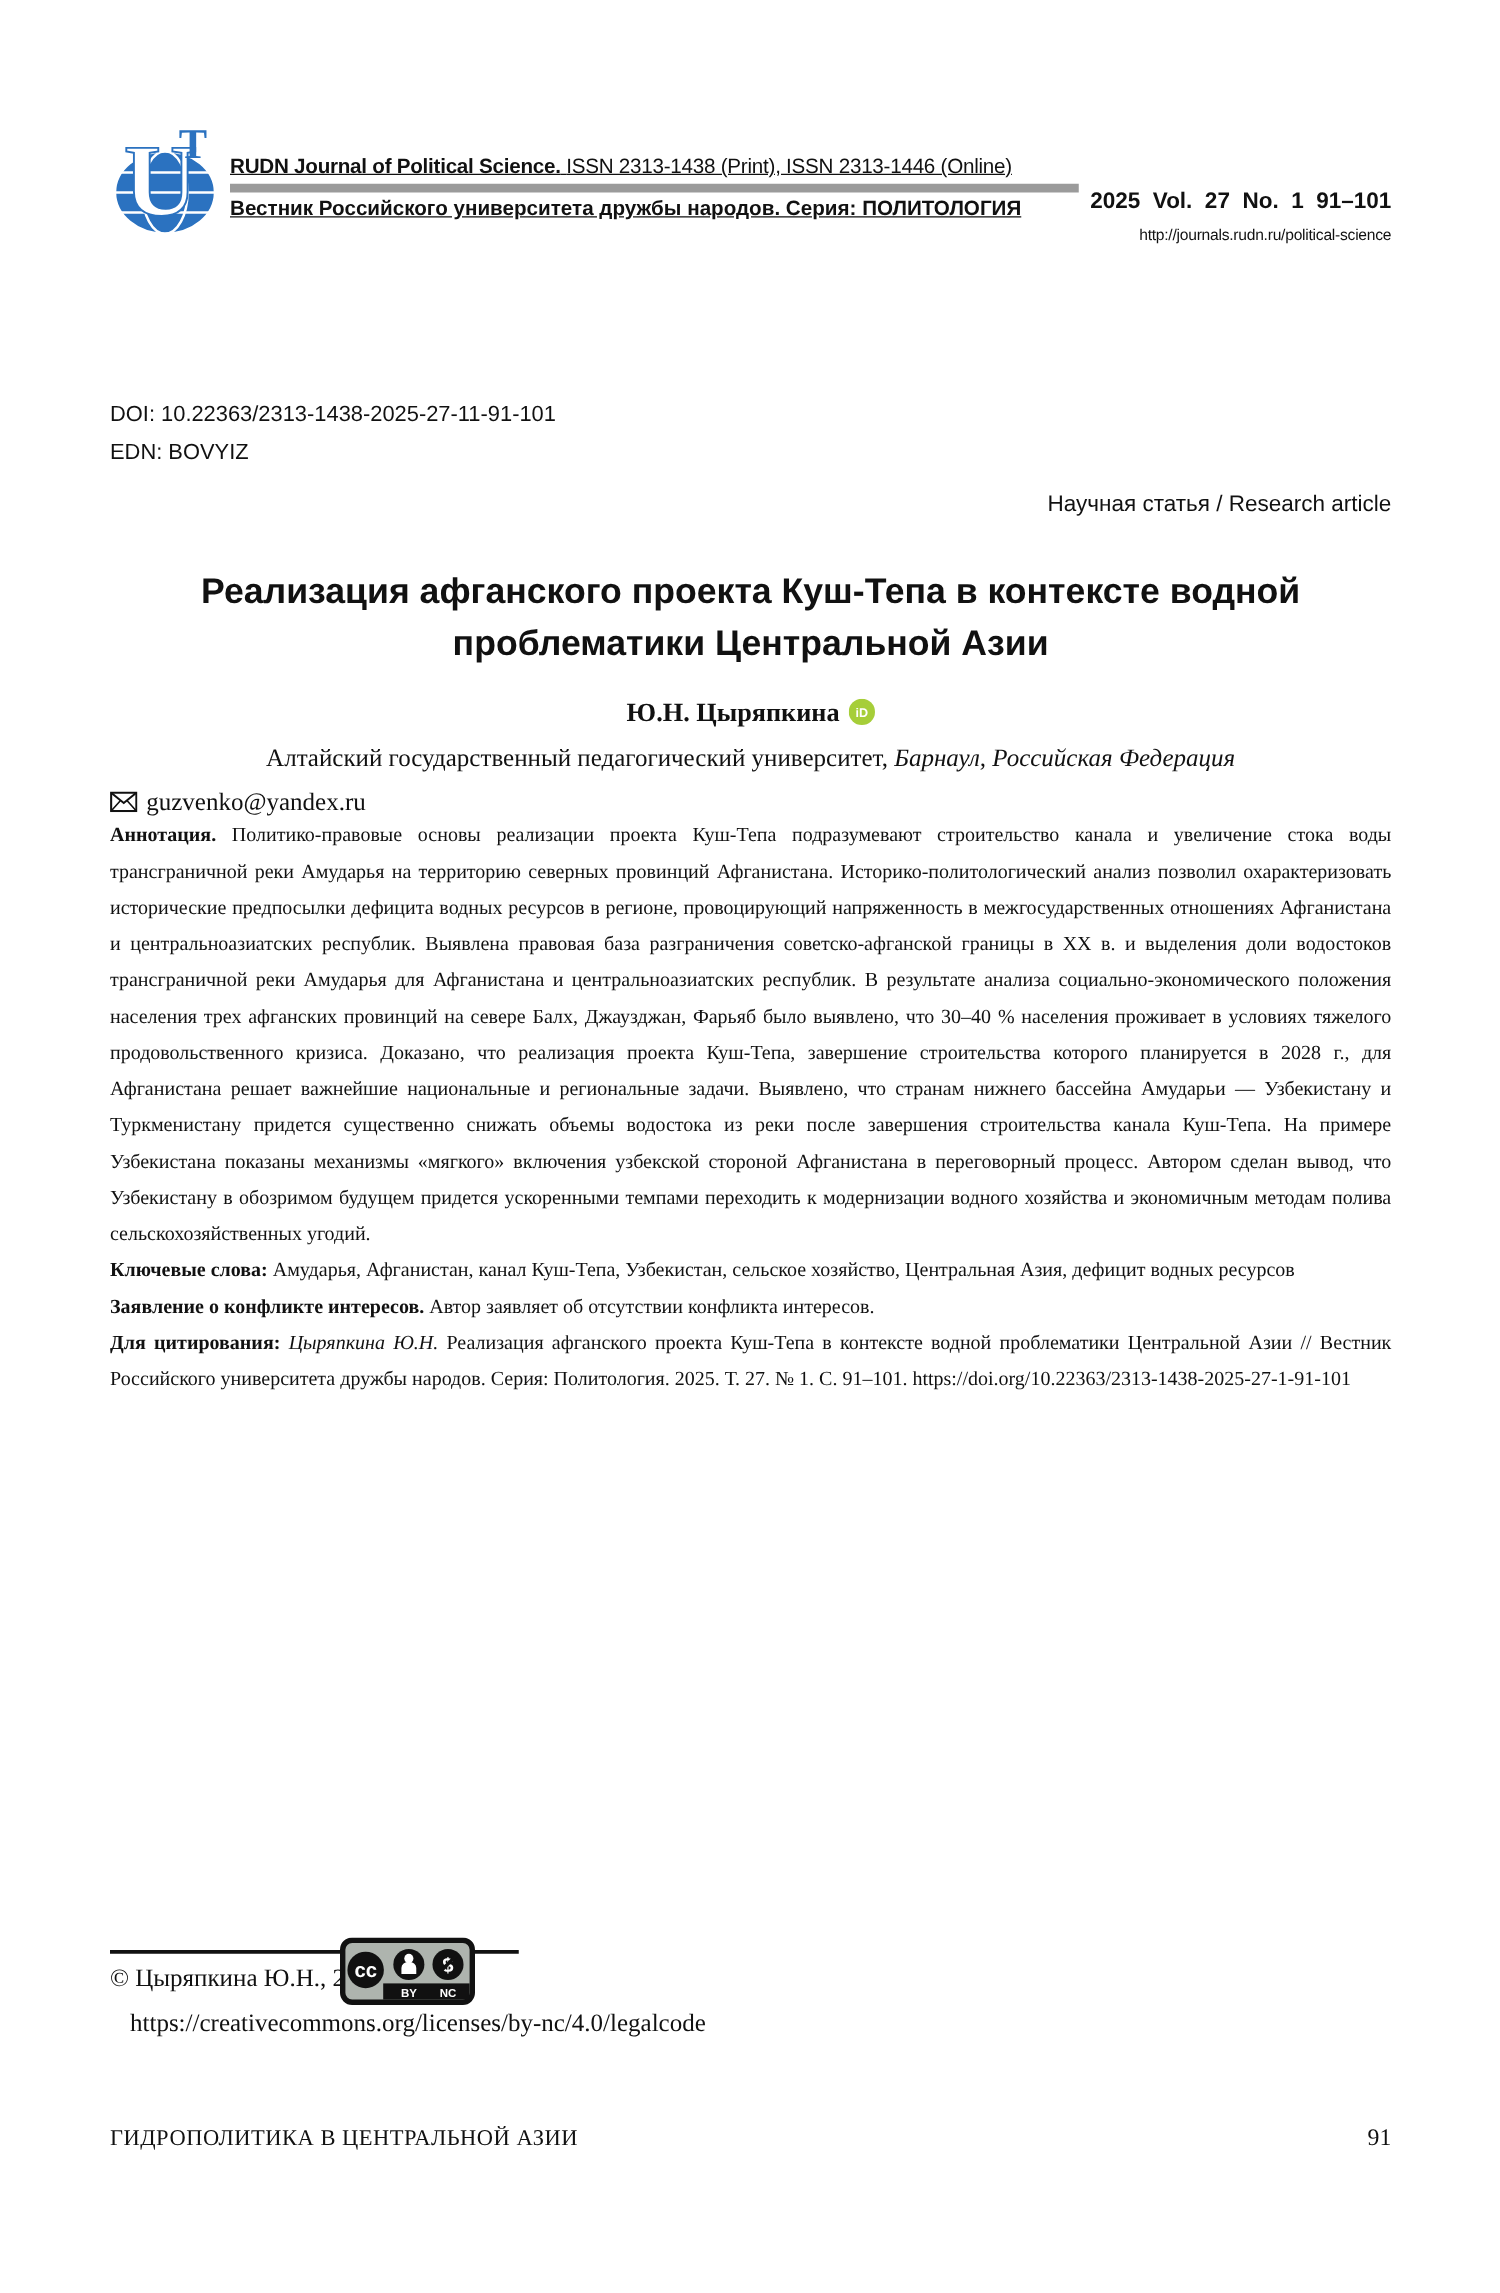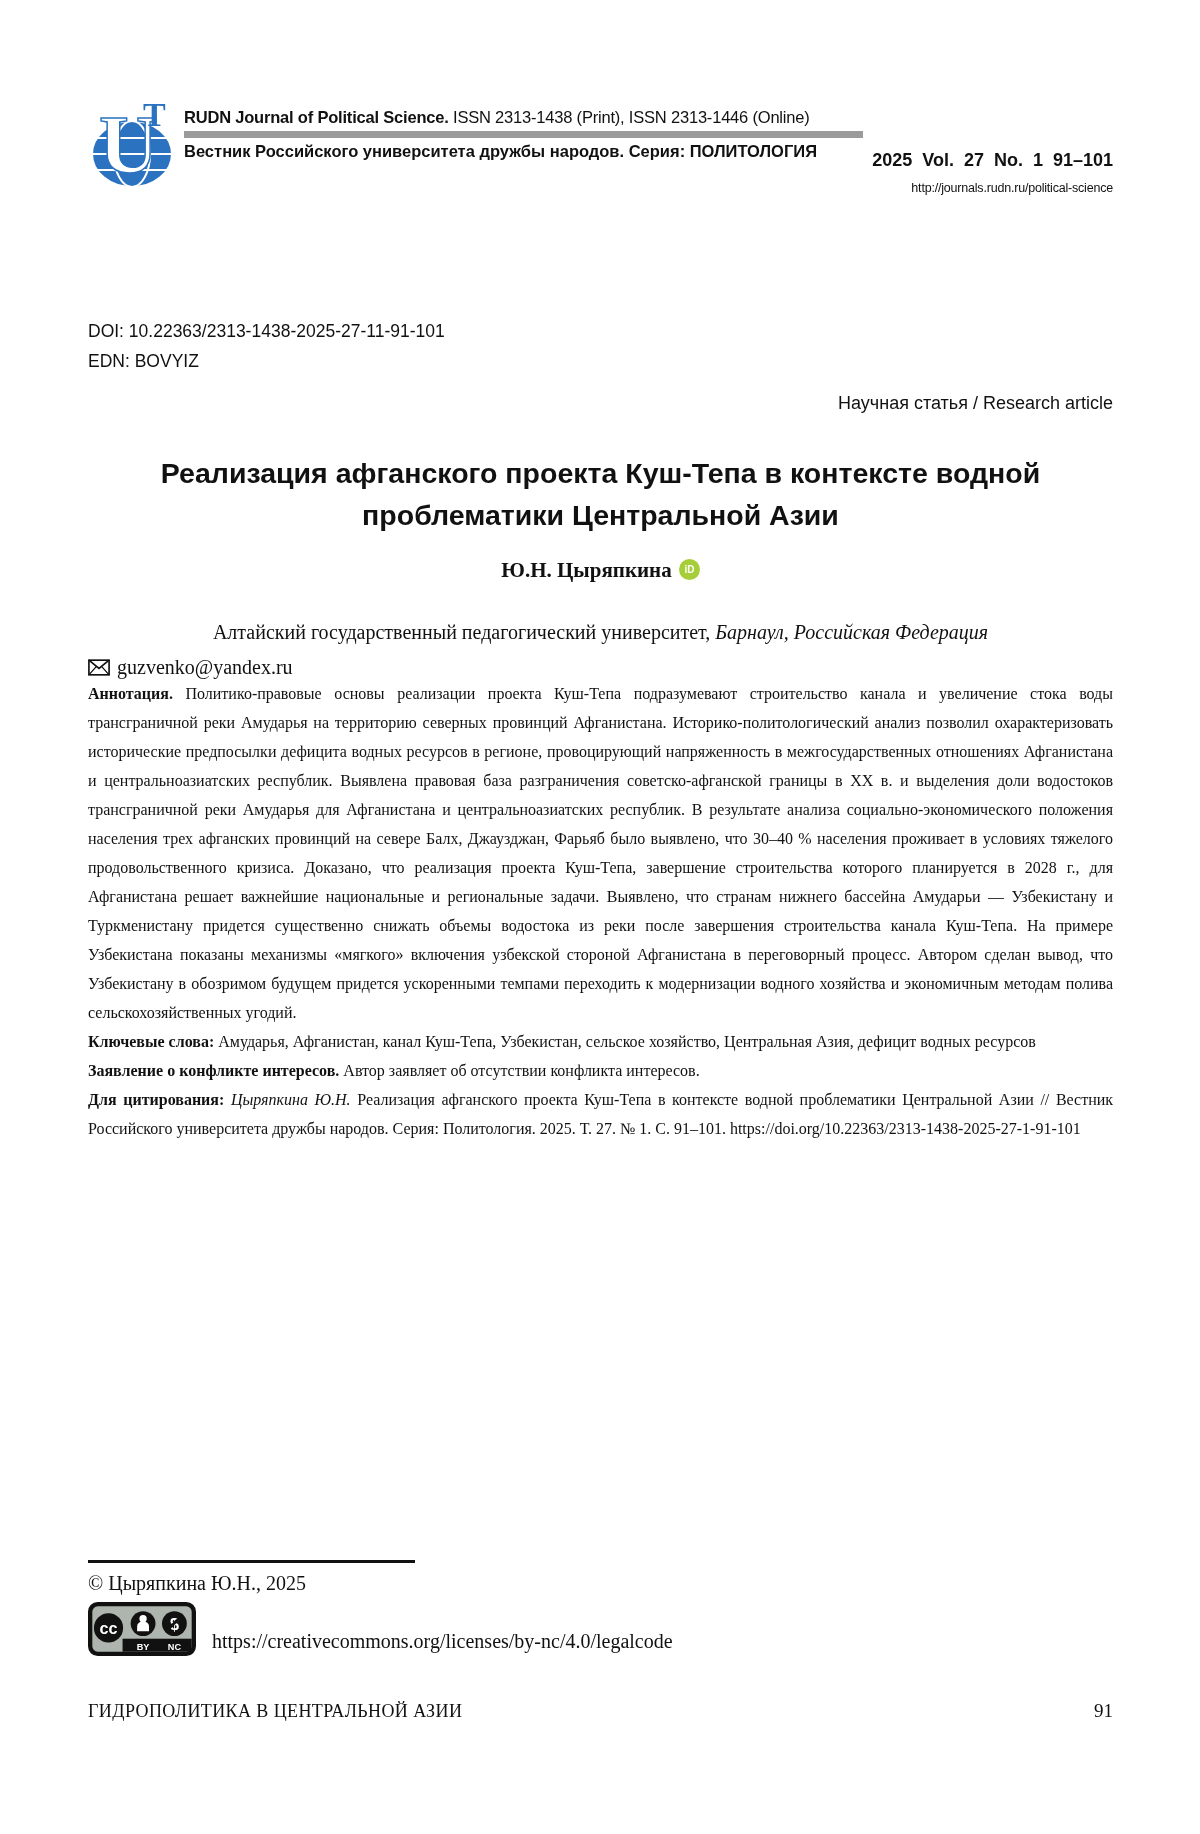--- a/index.html
+++ b/index.html
@@ -6,50 +6,50 @@
   body{
     width:1200px;height:1834px;position:relative;background:#ffffff;color:#111;
     font-family:"Liberation Serif", serif;
     -webkit-font-smoothing:antialiased;
   }
   .b{font-weight:bold;}
   .i{font-style:italic;}
 
   
   .logo{position:absolute;left:85px;top:98px;width:90px;height:92px;}
-  .hdr-left{position:absolute;left:184px;top:108px;width:690px;font-family:"Liberation Sans",sans-serif;}
+  .hdr-left{position:absolute;left:184px;top:124px;width:690px;font-family:"Liberation Sans",sans-serif;text-decoration:underline;}
   .hdr-line1{font-size:16.5px;letter-spacing:-0.2px;white-space:nowrap;color:#111;}
   .hdr-bar{height:7px;background:#9b9b9b;margin:4px 0 4px 0;width:679px;}
   .hdr-line2{font-size:16.5px;font-weight:bold;white-space:nowrap;}
   .hdr-right{position:absolute;right:87px;top:124px;text-align:right;font-family:"Liberation Sans",sans-serif;}
   .hdr-vol{font-size:18px;font-weight:bold;word-spacing:5px;white-space:nowrap;margin-top:26px;}
   .hdr-url{font-size:12.5px;margin-top:10px;letter-spacing:-0.2px;}
 
   
   .doi-block{position:absolute;left:88px;top:316px;font-family:"Liberation Sans",sans-serif;font-size:17.5px;line-height:30px;}
   .article-type{position:absolute;right:87px;top:393px;font-family:"Liberation Sans",sans-serif;font-size:18px;}
 
   
   .col{position:absolute;left:88px;top:452px;width:1025px;}
   .title{text-align:center;font-family:"Liberation Sans",sans-serif;font-weight:bold;font-size:28.5px;line-height:42px;}
   .author-row{text-align:center;margin-top:22px;font-size:21px;font-weight:bold;}
   .orcid{display:inline-block;width:21px;height:21px;vertical-align:-3px;margin-left:7px;}
-  .affiliation{text-align:center;margin-top:38px;font-size:20px;}
+  .affiliation{text-align:center;margin-top:13px;font-size:20px;}
   .email-row{text-align:left;margin-top:12px;font-size:20px;}
   .mail-ico{display:inline-block;width:22px;height:17px;vertical-align:-2px;margin-right:7px;}
   p.body-par{margin:0;text-align:justify;font-size:16px;line-height:29px;}
   .abstract{margin-top:30px;}
   .keywords{margin-top:10px;}
   .conflict{margin-top:20px;}
   .citation{margin-top:20px;}
 
   
   .foot-rule{position:absolute;left:88px;top:1560px;width:327px;height:3px;background:#111;}
   .copyright{position:absolute;left:88px;top:1572px;font-size:20px;}
-  .cc-row{position:absolute;left:88px;top:1602px;display:flex;align-items:flex-end;}
+  .cc-row{position:absolute;left:88px;top:1550px;display:flex;align-items:center;flex-direction:column;}
   .cc-badge{width:108px;height:54px;flex:0 0 auto;}
   .license{margin-left:16px;font-size:20px;line-height:30px;}
 
   
   .run-footer{position:absolute;left:88px;top:1700px;width:1025px;display:flex;justify-content:space-between;align-items:baseline;gap:20px;}
   .run-title{font-size:18px;letter-spacing:0.4px;}
   .page-num{font-size:19px;}
 </style>
 </head>
 <body>

